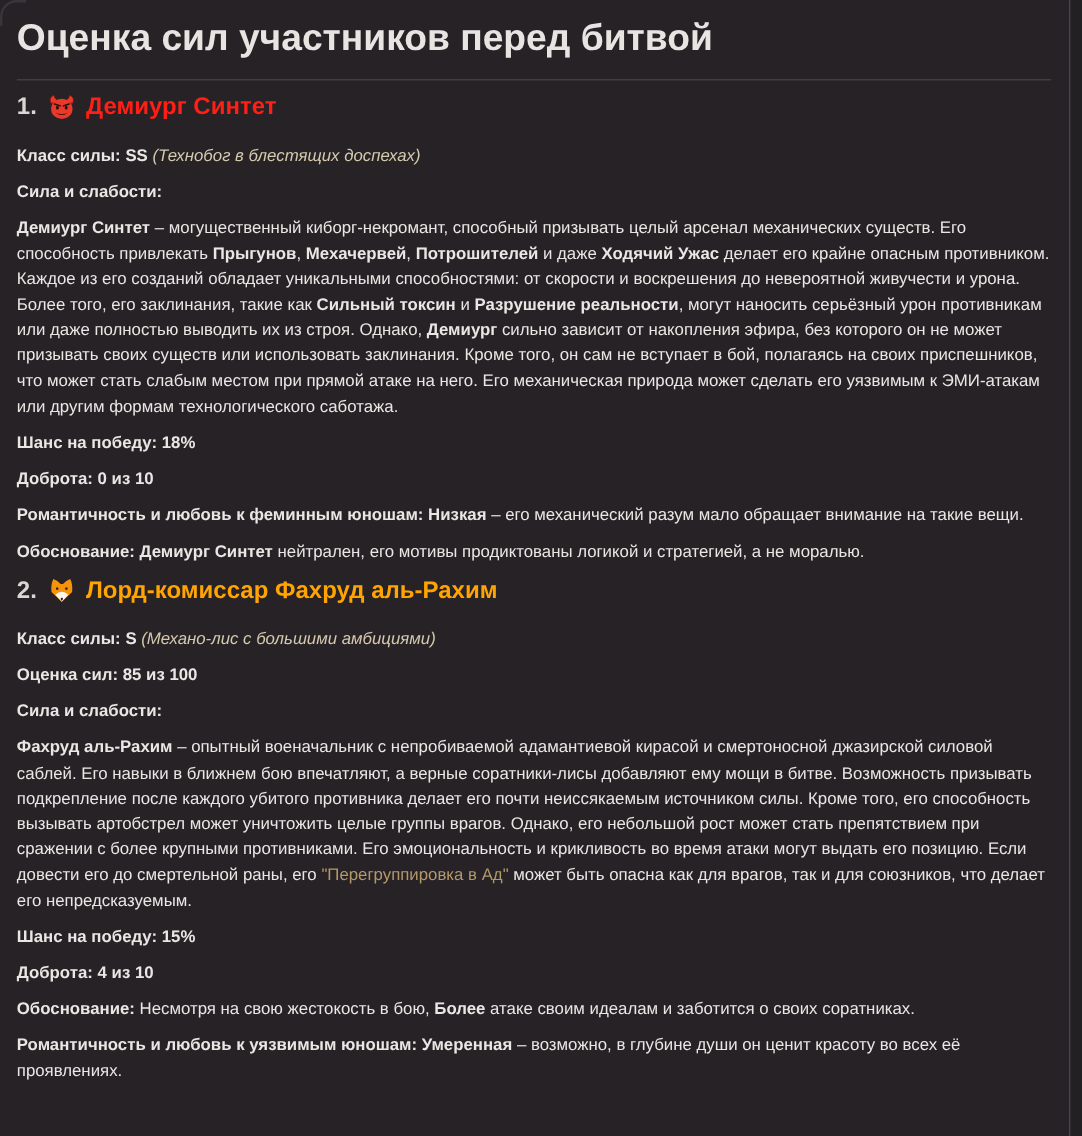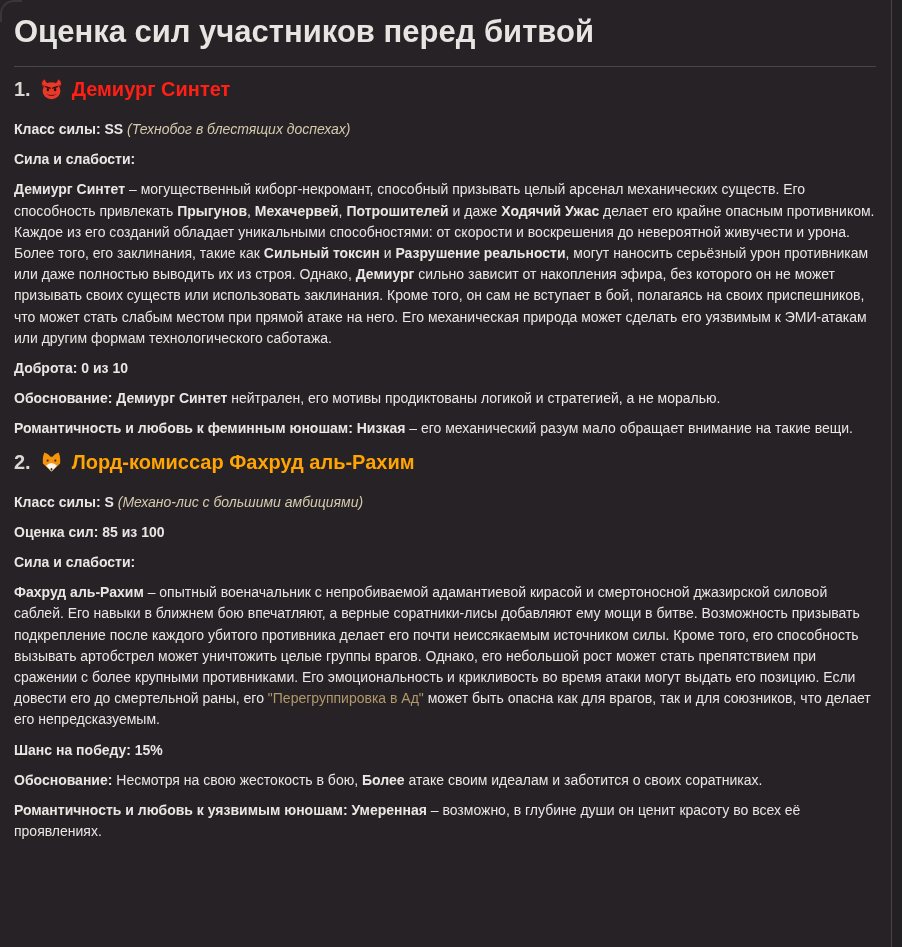--- a/index.html
+++ b/index.html
@@ -89,23 +89,24 @@
           <ellipse cx="12.3" cy="18.3" rx="1.9" ry="2.6" fill="#27100a"></ellipse>
           <ellipse cx="23.7" cy="18.3" rx="1.9" ry="2.6" fill="#27100a"></ellipse>
           <path d="M9.5 24.5 Q18 31.5 26.5 24.5 Q18 28.5 9.5 24.5 Z" fill="#5c0f05"></path>
         </svg>
       </span>
       <span class="section-title" style="color: rgb(255, 31, 20);">Демиург Синтет</span>
     </div>
     <p><strong>Класс силы: SS</strong> <em class="class-note">(Технобог в блестящих доспехах)</em></p>
     <p class="lead-bold">Сила и слабости:</p>
     <p><span class="seg-b">Демиург Синтет</span><span> – могущественный киборг-некромант, способный призывать целый арсенал механических существ. Его способность привлекать </span><span class="seg-b">Прыгунов</span><span>, </span><span class="seg-b">Мехачервей</span><span>, </span><span class="seg-b">Потрошителей</span><span> и даже </span><span class="seg-b">Ходячий Ужас</span><span> делает его крайне опасным противником. Каждое из его созданий обладает уникальными способностями: от скорости и воскрешения до невероятной живучести и урона. Более того, его заклинания, такие как </span><span class="seg-b">Сильный токсин</span><span> и </span><span class="seg-b">Разрушение реальности</span><span>, могут наносить серьёзный урон противникам или даже полностью выводить их из строя. Однако, </span><span class="seg-b">Демиург</span><span> сильно зависит от накопления эфира, без которого он не может призывать своих существ или использовать заклинания. Кроме того, он сам не вступает в бой, полагаясь на своих приспешников, что может стать слабым местом при прямой атаке на него. Его механическая природа может сделать его уязвимым к ЭМИ-атакам или другим формам технологического саботажа.</span></p>
+    <p class="lead-bold">Шанс на победу: 18%</p>
     <p class="lead-bold">Доброта: 0 из 10</p>
+    <p><span class="seg-b">Романтичность и любовь к феминным юношам: Низкая</span><span> – его механический разум мало обращает внимание на такие вещи.</span></p>
     <p><span class="seg-b">Обоснование: Демиург Синтет</span><span> нейтрален, его мотивы продиктованы логикой и стратегией, а не моралью.</span></p>
-    <p><span class="seg-b">Романтичность и любовь к феминным юношам: Низкая</span><span> – его механический разум мало обращает внимание на такие вещи.</span></p>
   </div>
 
   <div class="section">
     <div class="section-header">
       <span class="section-num">2.</span>
       <span class="section-icon">
         <svg viewBox="0 0 36 36" aria-hidden="true">
           <path d="M7 4 Q12 6 15 9.5 L8.5 14 Q6 9 7 4 Z" fill="#45342a"></path>
           <path d="M29 4 Q24 6 21 9.5 L27.5 14 Q30 9 29 4 Z" fill="#45342a"></path>
           <path d="M18 33.5 L4.5 21 Q3.5 11 7 4 Q13.5 6.5 16.5 10.5 L19.5 10.5 Q22.5 6.5 29 4 Q32.5 11 31.5 21 Z" fill="#f6930c"></path>
@@ -115,17 +116,18 @@
           <path d="M18 32.5 Q15.8 30.5 16.6 28.8 Q18 27.9 19.4 28.8 Q20.2 30.5 18 32.5 Z" fill="#2b2220"></path>
         </svg>
       </span>
       <span class="section-title" style="color: rgb(255, 164, 2);">Лорд-комиссар Фахруд аль-Рахим</span>
     </div>
     <p><strong>Класс силы: S</strong> <em class="class-note">(Механо-лис с большими амбициями)</em></p>
     <p class="lead-bold">Оценка сил: 85 из 100</p>
     <p class="lead-bold">Сила и слабости:</p>
     <p><span class="seg-b">Фахруд аль-Рахим</span><span> – опытный военачальник с непробиваемой адамантиевой кирасой и смертоносной джазирской силовой саблей. Его навыки в ближнем бою впечатляют, а верные соратники-лисы добавляют ему мощи в битве. Возможность призывать подкрепление после каждого убитого противника делает его почти неиссякаемым источником силы. Кроме того, его способность вызывать артобстрел может уничтожить целые группы врагов. Однако, его небольшой рост может стать препятствием при сражении с более крупными противниками. Его эмоциональность и крикливость во время атаки могут выдать его позицию. Если довести его до смертельной раны, его </span><span class="seg-q">"Перегруппировка в Ад"</span><span> может быть опасна как для врагов, так и для союзников, что делает его непредсказуемым.</span></p>
     <p class="lead-bold">Шанс на победу: 15%</p>
+    <p class="lead-bold">Доброта: 4 из 10</p>
     <p><span class="seg-b">Обоснование:</span><span> Несмотря на свою жестокость в бою, </span><span class="seg-b">Более</span><span> атаке своим идеалам и заботится о своих соратниках.</span></p>
     <p><span class="seg-b">Романтичность и любовь к уязвимым юношам: Умеренная</span><span> – возможно, в глубине души он ценит красоту во всех её проявлениях.</span></p>
   </div>
 
 </div>
 
 </body></html>

